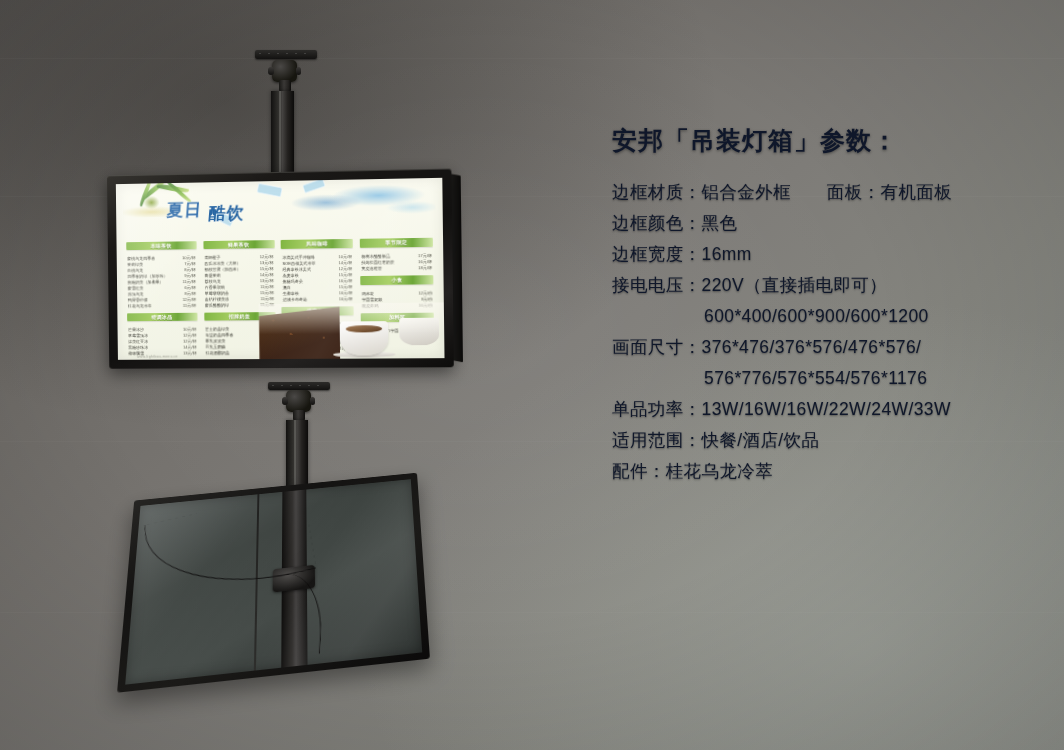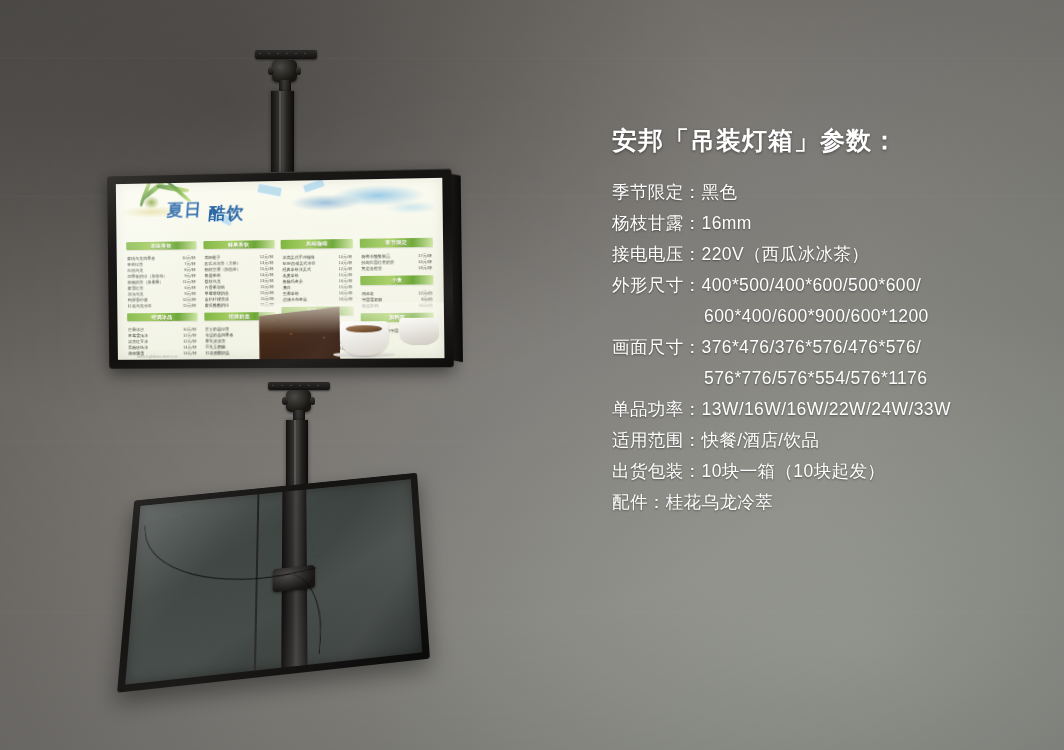--- a/index.html
+++ b/index.html
@@ -129,21 +129,21 @@
     background:radial-gradient(ellipse at 36% 32%,#4d4b49,#141312 74%);box-shadow:0 1px 3px rgba(0,0,0,.5);}
   .bp-sheen{position:absolute;inset:0;
     background:linear-gradient(126deg,rgba(255,255,255,.16) 0%,rgba(255,255,255,.03) 30%,rgba(255,255,255,0) 58%,rgba(255,255,255,.07) 82%,rgba(255,255,255,0) 100%);}
   .bp-cable{position:absolute;left:4%;top:6%;width:58%;height:48%;
     border-left:1.6px solid #0b0a0a;border-bottom:1.6px solid #0b0a0a;
     border-radius:0 0 0 90%;transform:rotate(-8deg);opacity:.92;}
   .bp-cable2{position:absolute;left:50%;top:50%;width:16%;height:44%;
     border-right:1.6px solid #0a0909;border-radius:0 80% 0 0;transform:rotate(4deg);}
 
   
-  #spec{position:absolute;left:612px;top:124px;width:430px;color:#ffffff;}
+  #spec{position:absolute;left:612px;top:124px;width:430px;color:#0f172a;}
   .spec-title{font-size:25px;font-weight:700;letter-spacing:1px;margin-bottom:20px;
     text-shadow:0 1px 3px rgba(0,0,0,.45);}
   .spec-line{font-size:17.5px;line-height:31px;letter-spacing:.4px;white-space:nowrap;
     text-shadow:0 1px 2px rgba(0,0,0,.42);}
   .spec-line.cont{padding-left:92px;}
 </style>
 </head>
 <body>
 
 <div id="stage">
@@ -469,27 +469,26 @@
         <div class="bp-cable"></div>
         <div class="bp-cable2"></div>
         <div class="bp-sheen"></div>
       </div>
     </div>
   </div>
 
   <div id="spec">
     <div class="spec-title">安邦「吊装灯箱」参数：</div>
     <div id="spec-lines">
-        <div class="spec-line">季节限定：黑色</div>
-        <div class="spec-line">杨枝甘露：16mm</div>
-        <div class="spec-line">接电电压：220V（西瓜冰冰茶）</div>
-        <div class="spec-line">外形尺寸：400*500/400*600/500*600/</div>
+        <div class="spec-line">边框材质：铝合金外框　　面板：有机面板</div>
+        <div class="spec-line">边框颜色：黑色</div>
+        <div class="spec-line">边框宽度：16mm</div>
+        <div class="spec-line">接电电压：220V（直接插电即可）</div>
         <div class="spec-line cont">600*400/600*900/600*1200</div>
         <div class="spec-line">画面尺寸：376*476/376*576/476*576/</div>
         <div class="spec-line cont">576*776/576*554/576*1176</div>
         <div class="spec-line">单品功率：13W/16W/16W/22W/24W/33W</div>
         <div class="spec-line">适用范围：快餐/酒店/饮品</div>
-        <div class="spec-line">出货包装：10块一箱（10块起发）</div>
         <div class="spec-line">配件：桂花乌龙冷萃</div>
       </div>
   </div>
 
 </div>
 
 </body></html>

